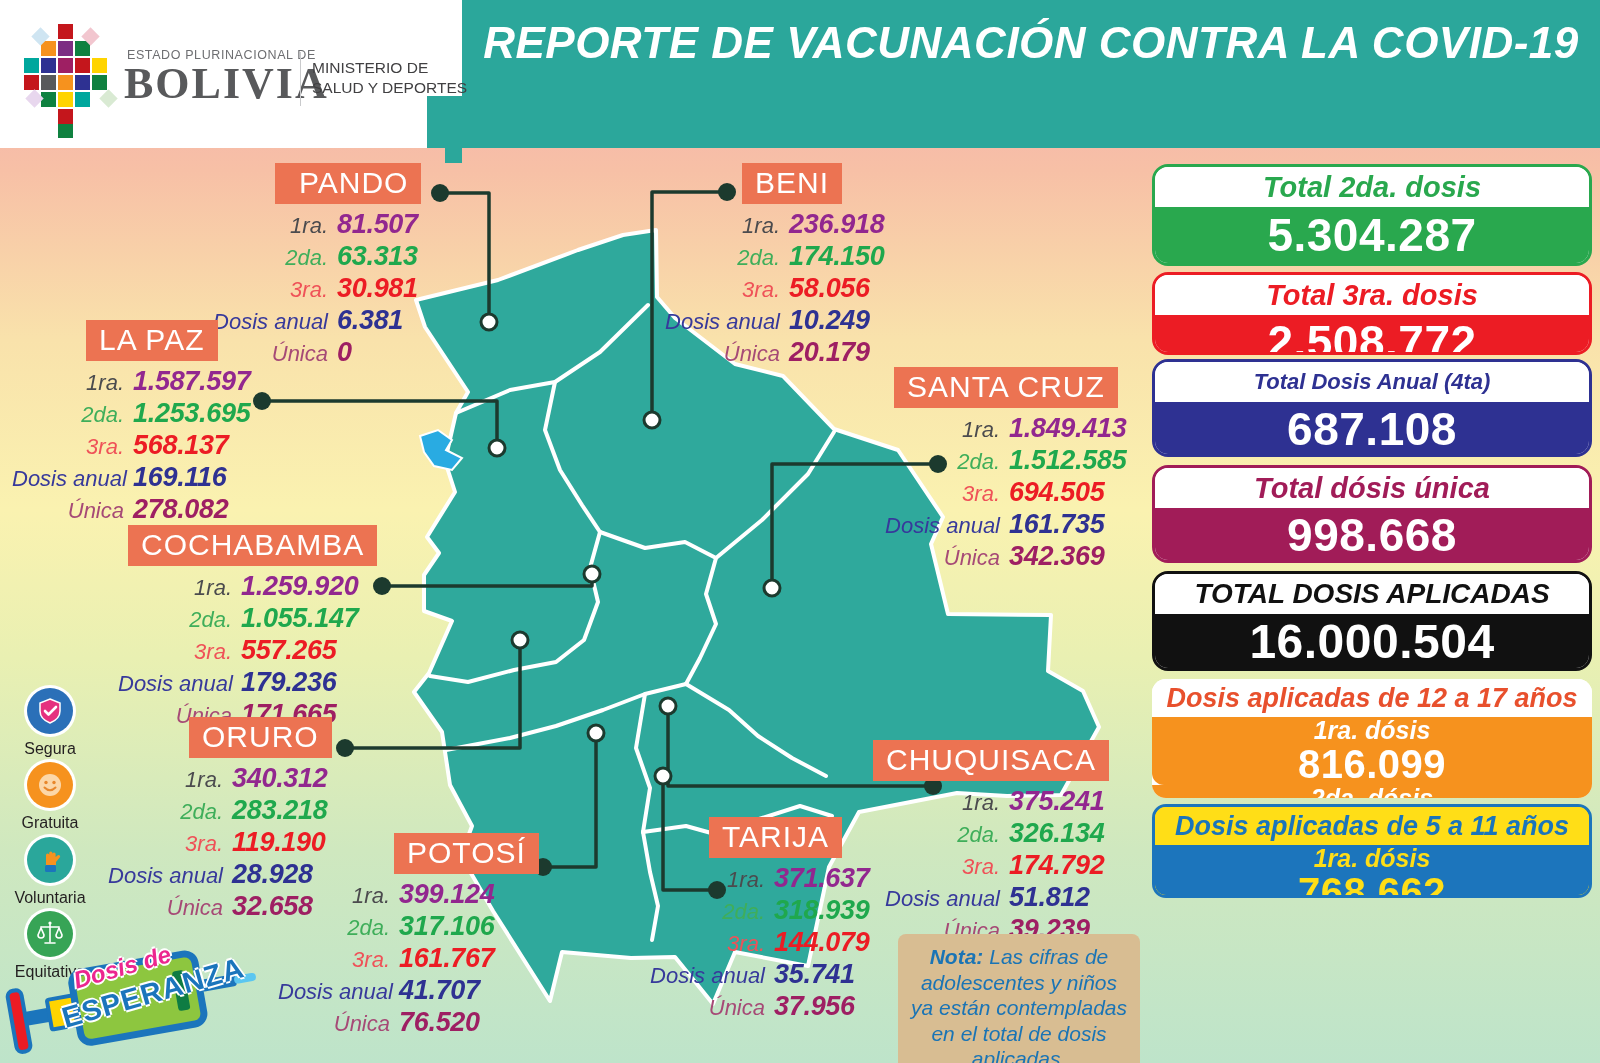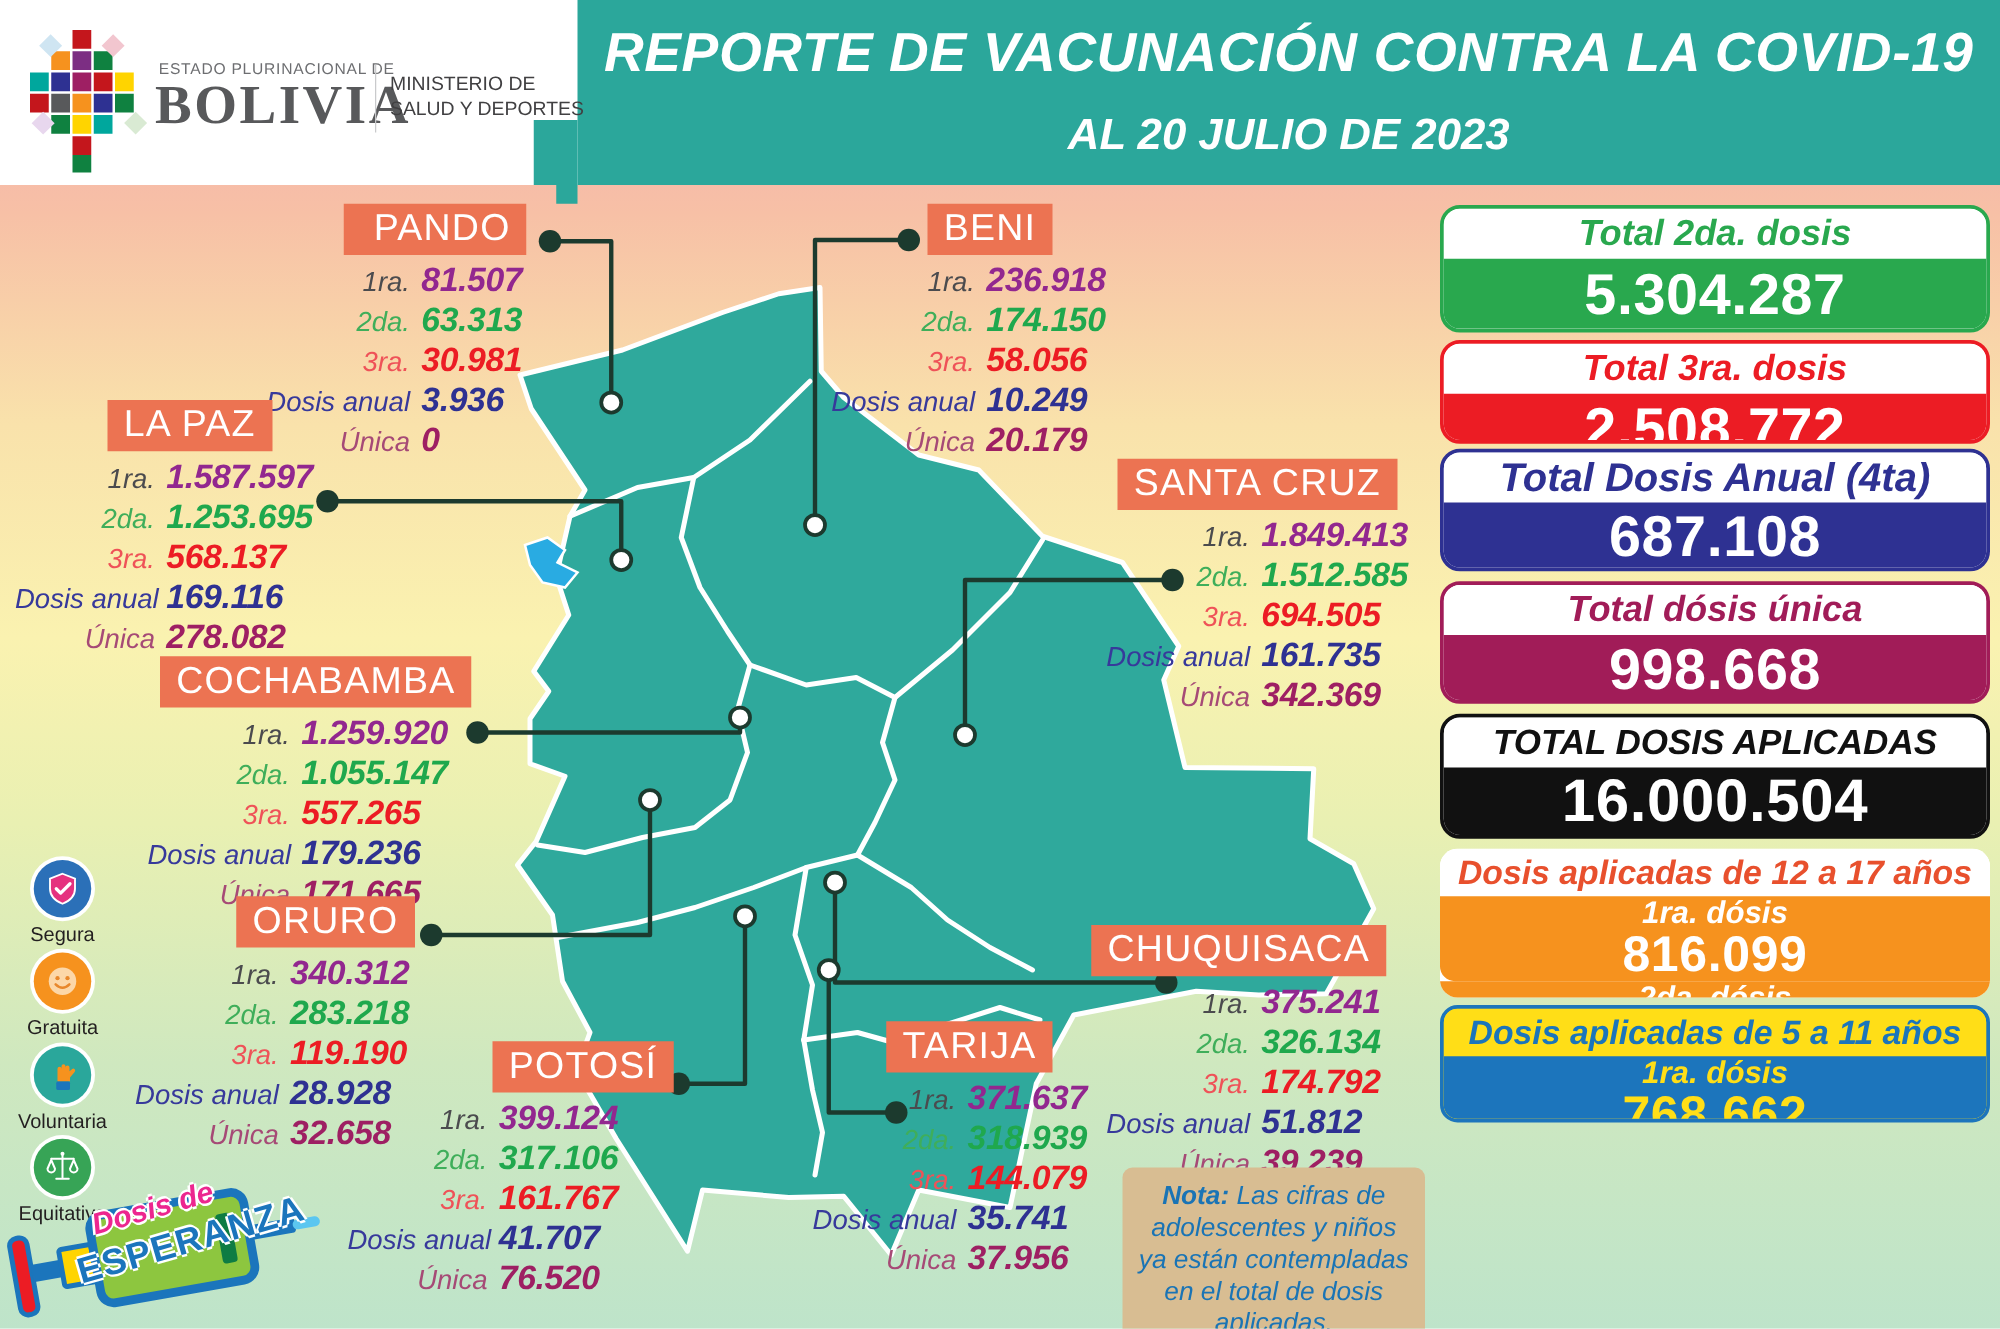--- a/index.html
+++ b/index.html
@@ -153,36 +153,35 @@
     </svg>
     <div class="logo-estado">ESTADO PLURINACIONAL DE</div>
     <div class="logo-bolivia">BOLIVIA</div>
     <div class="logo-div"></div>
     <div class="logo-min">
       <span>MINISTERIO DE</span><br>
       <span>SALUD Y DEPORTES</span>
     </div>
     <div class="title-wrap">
       <div class="title-1">REPORTE DE VACUNACIÓN CONTRA LA COVID-19</div>
-      <div class="title-2">AL 20 JULIO DE 2023</div>
     </div>
   </div>
   <div class="hdr-step2"></div>
 
   <div class="dept" style="left:200px;top:163px;width:235px;">
     <div class="badge" style="margin-left:75px;padding-left:24px;">PANDO</div>
     <div class="rows" style="grid-template-columns:128px 1fr;">
       <span class="lab l1">1ra.</span>
         <span class="val v1">81.507</span>
       <span class="lab l2">2da.</span>
         <span class="val v2">63.313</span>
       <span class="lab l3">3ra.</span>
         <span class="val v3">30.981</span>
       <span class="lab l4">Dosis anual</span>
-        <span class="val v4">3.936</span>
+        <span class="val v4">6.381</span>
       <span class="lab l5">Única</span>
         <span class="val v5">0</span>
     </div>
   </div>
 
   <div class="dept" style="left:652px;top:163px;width:240px;">
     <div class="badge" style="margin-left:90px;">BENI</div>
     <div class="rows" style="grid-template-columns:128px 1fr;">
       <span class="lab l1">1ra.</span>
         <span class="val v1">236.918</span>
@@ -312,21 +311,21 @@
   <div class="sidebar">
     <div class="tbox" style="height: 102px; margin-top: 6px; border-color: rgb(41, 168, 78);">
       <div class="tb-head" style="color: rgb(41, 168, 78);">Total 2da. dosis</div>
       <div class="tb-band" style="background-color: rgb(41, 168, 78);">5.304.287</div>
     </div>
     <div class="tbox" style="height: 83px; margin-top: 6px; border-color: rgb(236, 28, 36);">
       <div class="tb-head" style="color: rgb(236, 28, 36);">Total 3ra. dosis</div>
       <div class="tb-band" style="background-color: rgb(236, 28, 36);">2.508.772</div>
     </div>
     <div class="tbox" style="height: 98px; margin-top: 4px; border-color: rgb(46, 49, 146);">
-      <div class="tb-head" style="font-size: 32px; color: rgb(46, 49, 146);">Total Dosis Anual (4ta)</div>
+      <div class="tb-head" style="font-size: 22px; color: rgb(46, 49, 146);">Total Dosis Anual (4ta)</div>
       <div class="tb-band" style="background-color: rgb(46, 49, 146);">687.108</div>
     </div>
     <div class="tbox" style="height: 98px; margin-top: 8px; border-color: rgb(161, 28, 88);">
       <div class="tb-head" style="color: rgb(161, 28, 88);">Total dósis única</div>
       <div class="tb-band" style="background-color: rgb(161, 28, 88);">998.668</div>
     </div>
     <div class="tbox" style="height: 100px; margin-top: 8px; border-color: rgb(17, 17, 17);">
       <div class="tb-head" style="font-size: 28px; color: rgb(17, 17, 17);">TOTAL DOSIS APLICADAS</div>
       <div class="tb-band" style="font-size: 48px; background-color: rgb(17, 17, 17);">16.000.504</div>
     </div>

